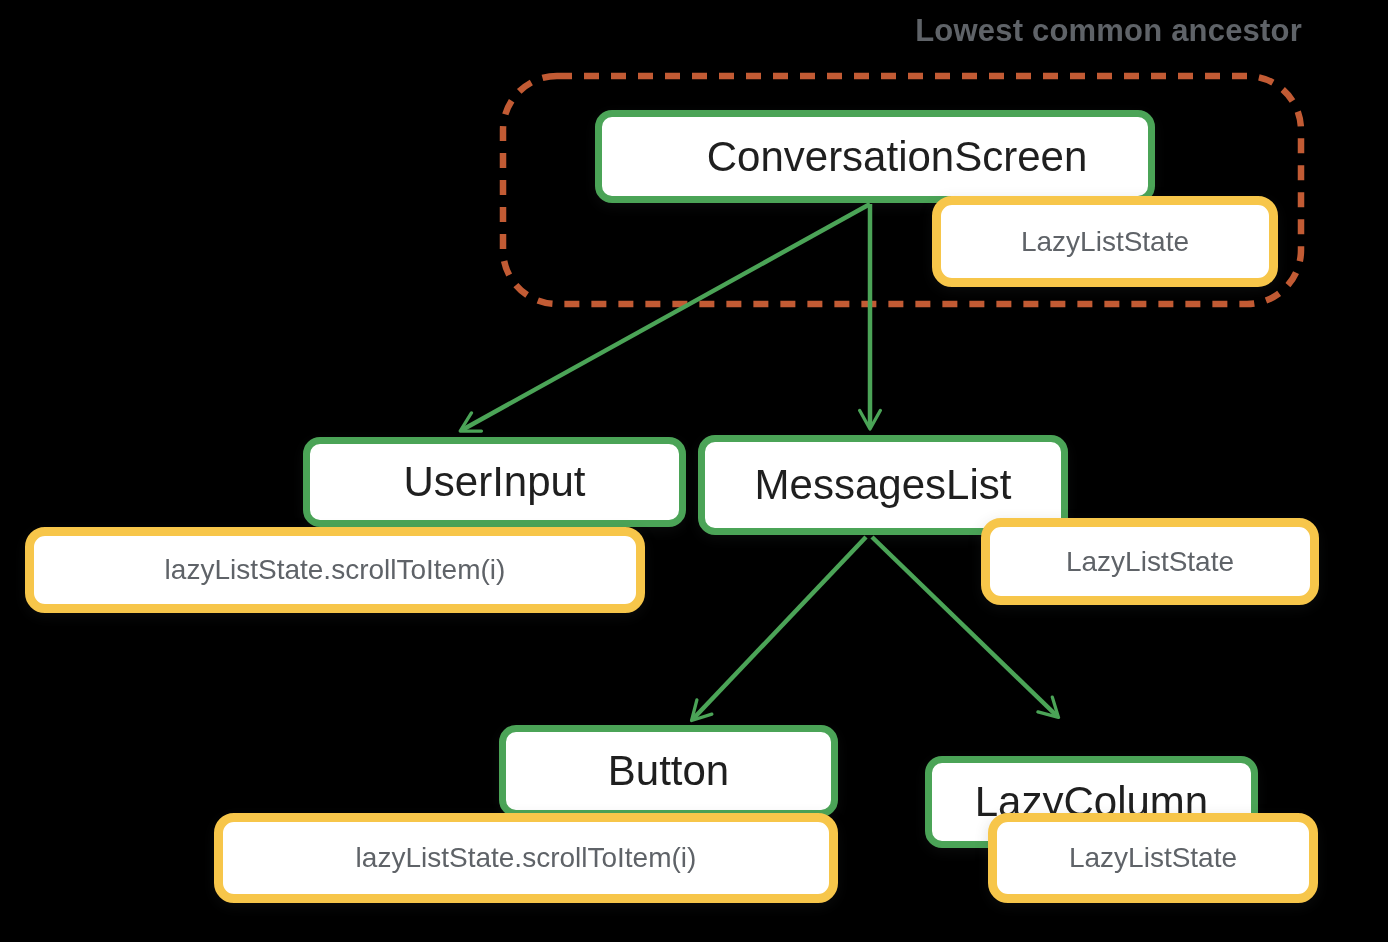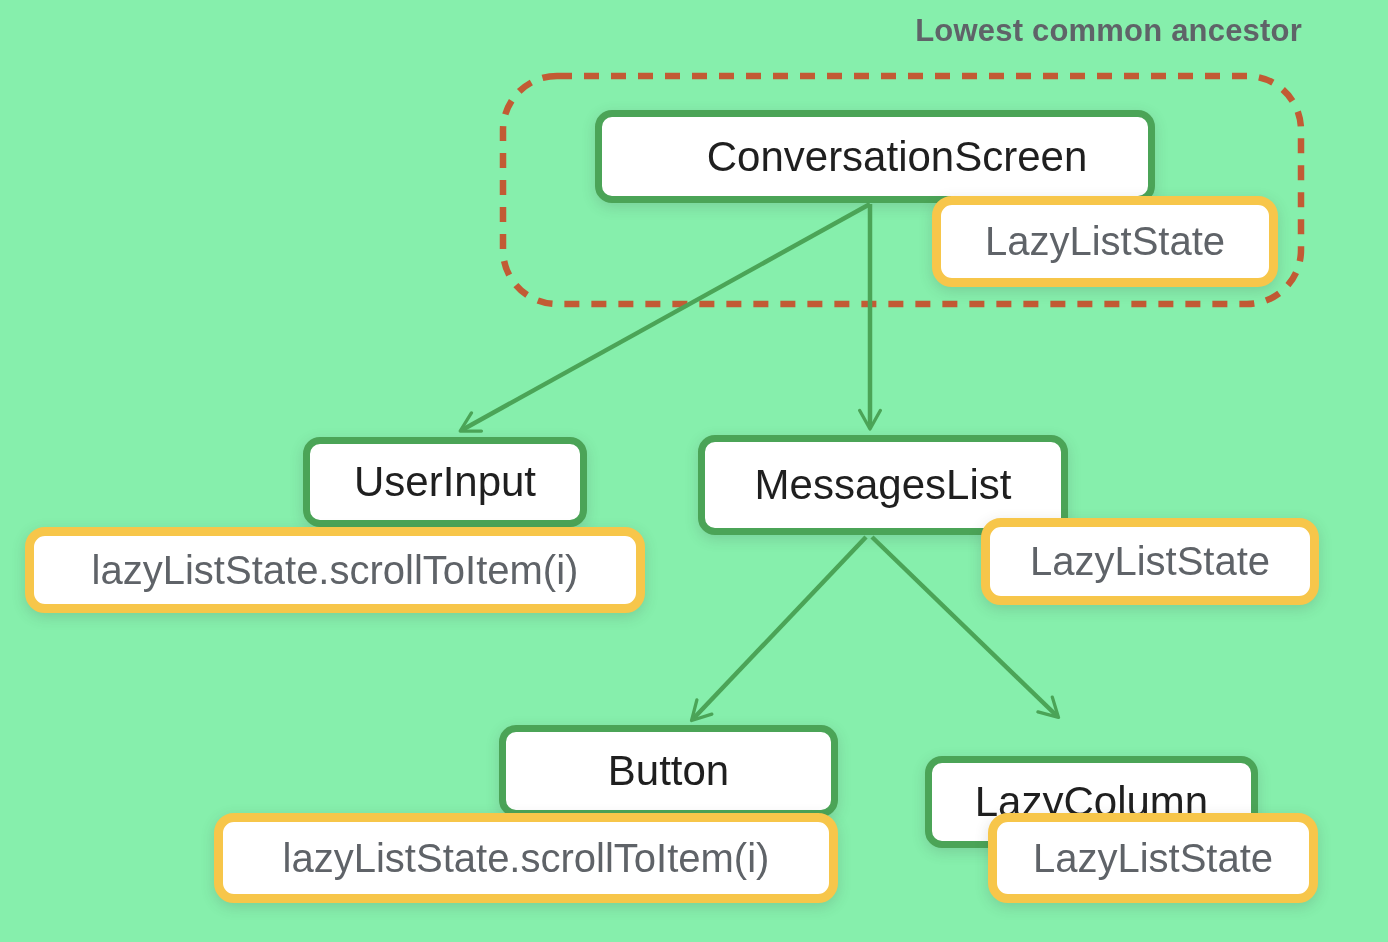--- a/index.html
+++ b/index.html
@@ -5,21 +5,21 @@
   html, body {
     margin: 0;
     padding: 0;
     background: #ffffff;
     font-family: "Liberation Sans", sans-serif;
   }
   #canvas {
     position: relative;
     width: 1388px;
     height: 942px;
-    background: #86efac;
+    background: #000000;
     overflow: hidden;
   }
   
   .lca-title {
     position: absolute;
     left: 850px;
     top: 13px;
     width: 452px;
     text-align: right;
     font-size: 31px;
@@ -47,29 +47,29 @@
   
   .state {
     position: absolute;
     background: #ffffff;
     border: 9px solid #f7c64a;
     border-radius: 20px;
     box-shadow: 0 4px 14px rgba(60,64,67,0.18);
     display: flex;
     align-items: center;
     justify-content: center;
-    font-size: 40px;
+    font-size: 28px;
     color: #5f6368;
     z-index: 4;
     box-sizing: border-box;
     white-space: nowrap;
   }
   #node-conversation-screen { left: 595px; top: 110px; width: 560px; height: 93px; padding-left: 44px; }
   #state-conversation      { left: 932px; top: 196px; width: 346px; height: 91px; }
-  #node-user-input         { left: 303px; top: 437px; width: 284px; height: 90px; }
+  #node-user-input         { left: 303px; top: 437px; width: 383px; height: 90px; }
   #state-user-input-call   { left: 25px;  top: 527px; width: 620px; height: 86px; }
   #node-messages-list      { left: 698px; top: 435px; width: 370px; height: 100px; }
   #state-messages-list     { left: 981px; top: 518px; width: 338px; height: 87px; }
   #node-button             { left: 499px; top: 725px; width: 339px; height: 92px; }
   #state-button-call       { left: 214px; top: 813px; width: 624px; height: 90px; }
   #node-lazy-column        { left: 925px; top: 725px; width: 333px; height: 92px; margin-top: 31px; }
   #state-lazy-column       { left: 988px; top: 813px; width: 330px; height: 90px; }
 
   #overlay {
     position: absolute;

